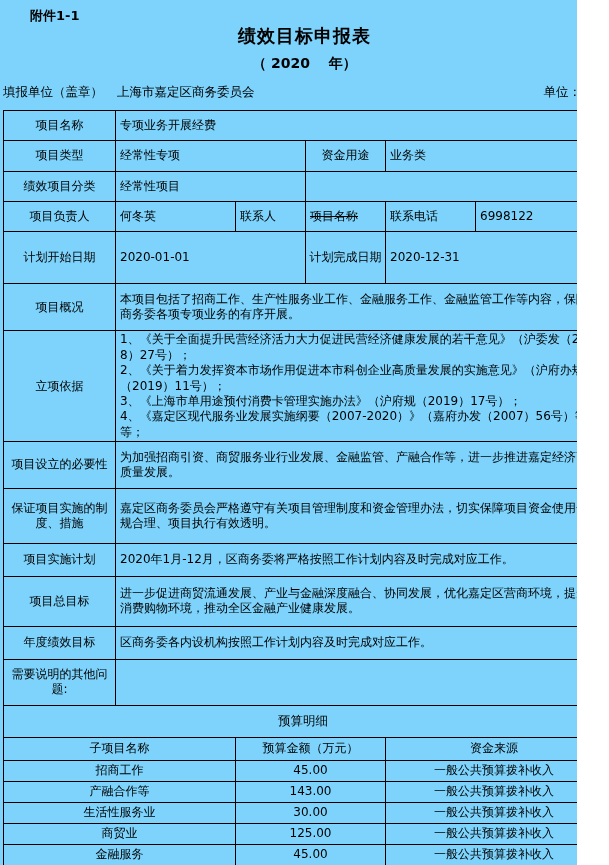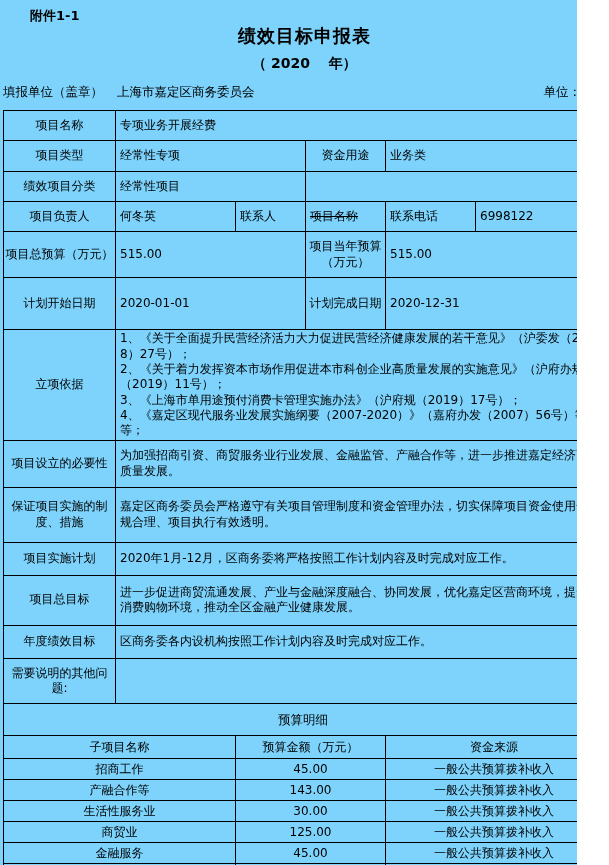--- a/index.html
+++ b/index.html
@@ -75,34 +75,32 @@
 
     <tr class="h22">
       <td class="lab">项目负责人</td>
       <td class="val">何冬英</td>
       <td class="val">联系人</td>
       <td class="val strike">项目名称</td>
       <td class="val">联系电话</td>
       <td class="val">6998122</td>
     </tr>
 
-    <tr class="h33">
-      <td class="lab">项目总预算（万元）</td>
-      <td class="val" colspan="2">515.00</td>
-      <td class="lab">项目当年预算（万元）</td>
-      <td class="val" colspan="2">515.00</td>
-    </tr>
 
     <tr class="h52">
       <td class="lab">计划开始日期</td>
       <td class="val" colspan="2">2020-01-01</td>
       <td class="lab">计划完成日期</td>
       <td class="val" colspan="2">2020-12-31</td>
     </tr>
 
+    <tr class="h47">
+      <td class="lab">项目概况</td>
+      <td class="val" colspan="5">本项目包括了招商工作、生产性服务业工作、金融服务工作、金融监管工作等内容，保障商务委各项专项业务的有序开展。</td>
+    </tr>
 
     <tr class="h100">
       <td class="lab">立项依据</td>
       <td class="val pre" colspan="5">1、《关于全面提升民营经济活力大力促进民营经济健康发展的若干意见》（沪委发（2018）27号）；
 2、《关于着力发挥资本市场作用促进本市科创企业高质量发展的实施意见》（沪府办规（2019）11号）；
 3、《上海市单用途预付消费卡管理实施办法》（沪府规（2019）17号）；
 4、《嘉定区现代服务业发展实施纲要（2007-2020）》（嘉府办发（2007）56号）等等；</td>
     </tr>
 
     <tr class="h47">

